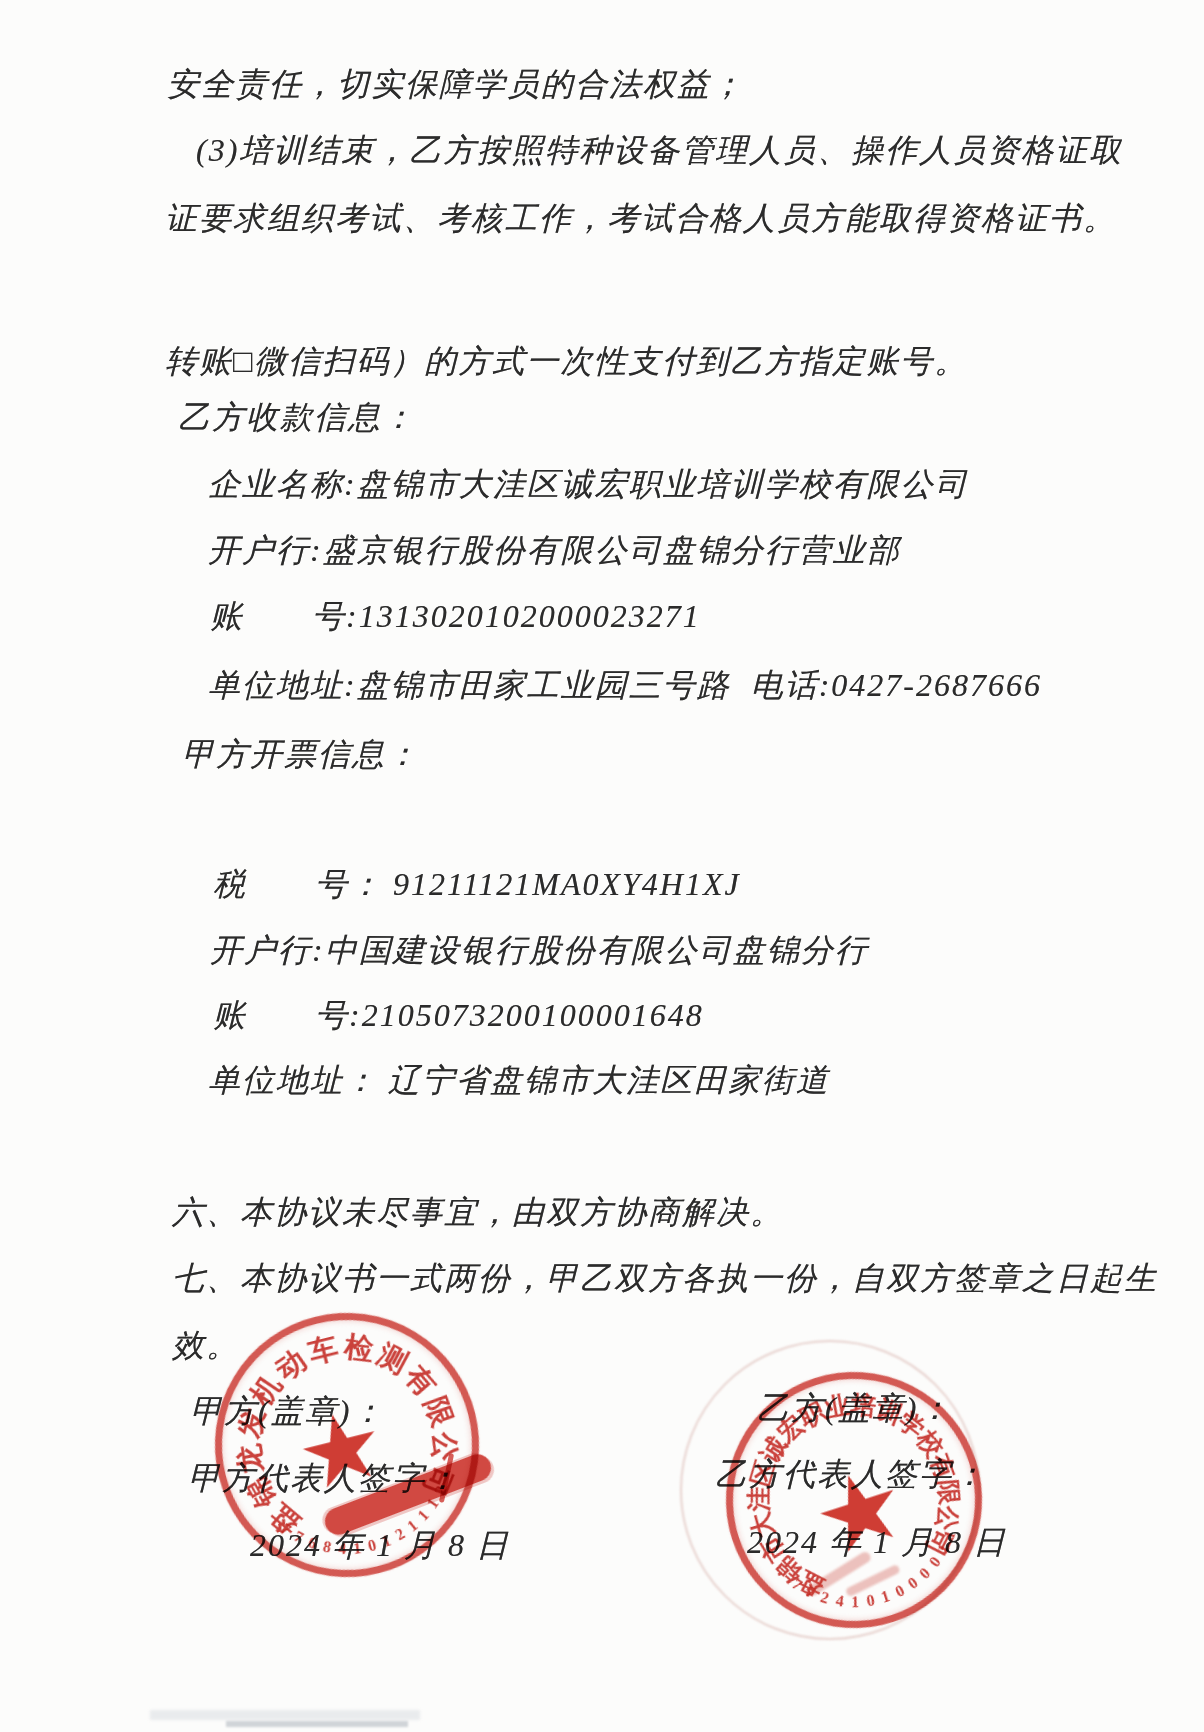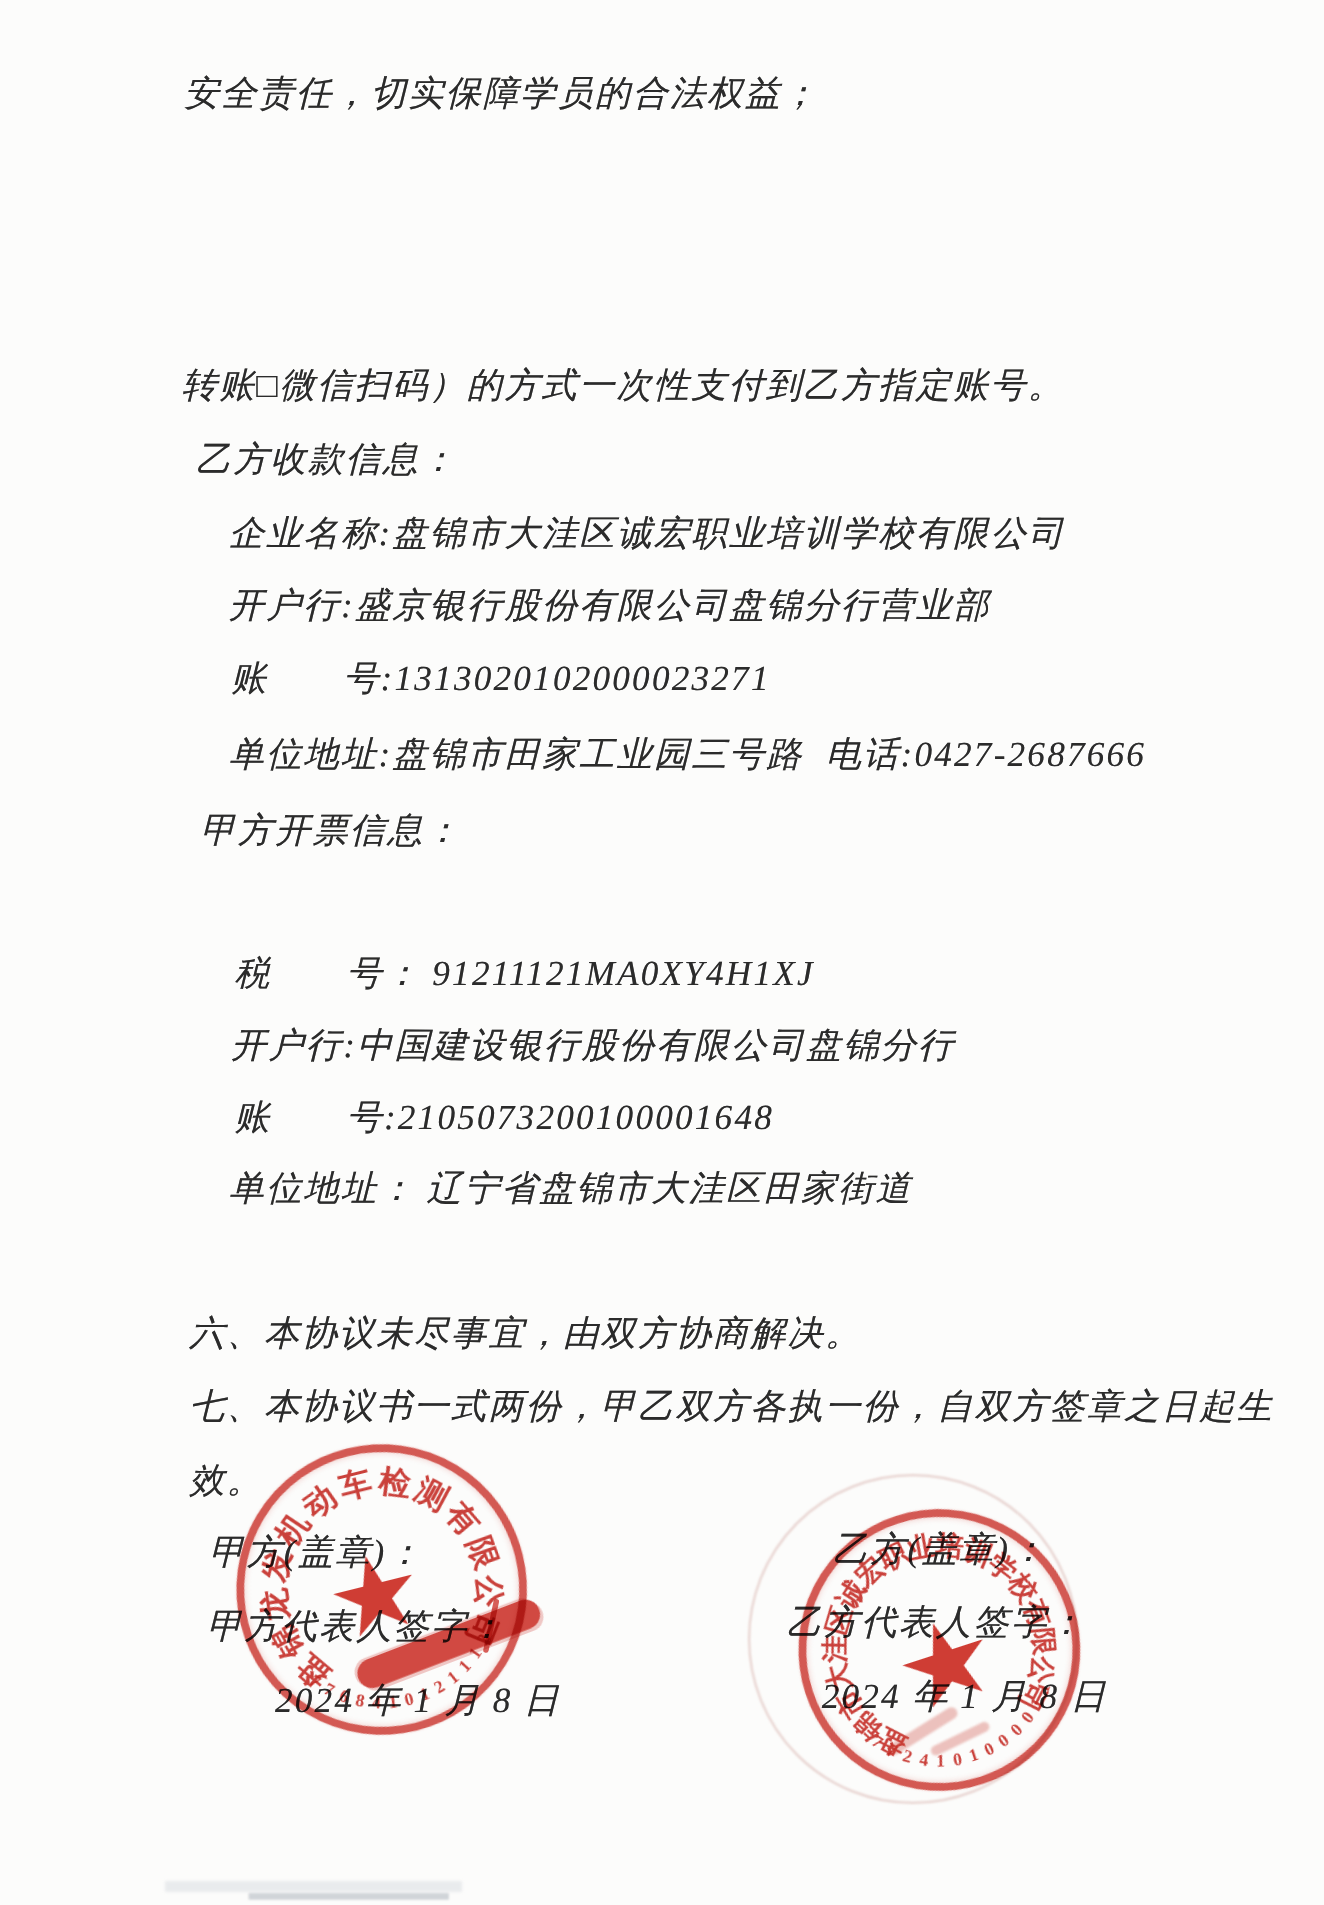--- a/index.html
+++ b/index.html
@@ -13,21 +13,21 @@
     position:absolute;white-space:pre;
     font-size:32px;line-height:36px;letter-spacing:2px;color:#2b2b2b;
     text-shadow:0 0 .4px rgba(40,40,40,.55);
     font-style:italic;
   }
   
   .l1 {left:167px;top:66px;}
   .l2 {left:196px;top:132px;}
   .l3 {left:165px;top:200px;}
   .l4 {left:165px;top:268px;}
-  .l5 {left:165px;top:332px;}
+  .l5 {left:165px;top:343px;}
   .l6 {left:178px;top:399px;}
   .l7 {left:208px;top:466px;}
   .l8 {left:208px;top:532px;}
   .l9 {left:210px;top:598px;}
   .l10{left:208px;top:667px;}
   .l11{left:182px;top:736px;}
   .l12{left:215px;top:800px;}
   .l13{left:213px;top:866px;}
   .l14{left:210px;top:932px;}
   .l15{left:213px;top:997px;}
@@ -97,20 +97,22 @@
     background:rgba(150,162,176,.18);filter:blur(1.5px);}
   .artifact2{position:absolute;left:226px;top:1721px;width:182px;height:6px;
     background:rgba(95,108,124,.28);filter:blur(1px);}
 </style>
 </head>
 <body>
 
 <div class="page">
 
   <div class="line l1">安全责任，切实保障学员的合法权益；</div>
+  <div class="line l2">(3)培训结束，乙方按照特种设备管理人员、操作人员资格证取</div>
+  <div class="line l3">证要求组织考试、考核工作，考试合格人员方能取得资格证书。</div>
   <div class="line l5">转账□微信扫码）的方式一次性支付到乙方指定账号。</div>
   <div class="line l7">企业名称:盘锦市大洼区诚宏职业培训学校有限公司</div>
   <div class="line l6">乙方收款信息：</div>
   <div class="line l8">开户行:盛京银行股份有限公司盘锦分行营业部</div>
   <div class="line l9">账　　号:1313020102000023271</div>
   <div class="line l10">单位地址:盘锦市田家工业园三号路  电话:0427-2687666</div>
   <div class="line l11">甲方开票信息：</div>
   <div class="line l13">税　　号： 91211121MA0XY4H1XJ</div>
   <div class="line l14">开户行:中国建设银行股份有限公司盘锦分行</div>
   <div class="line l15">账　　号:2105073200100001648</div>

